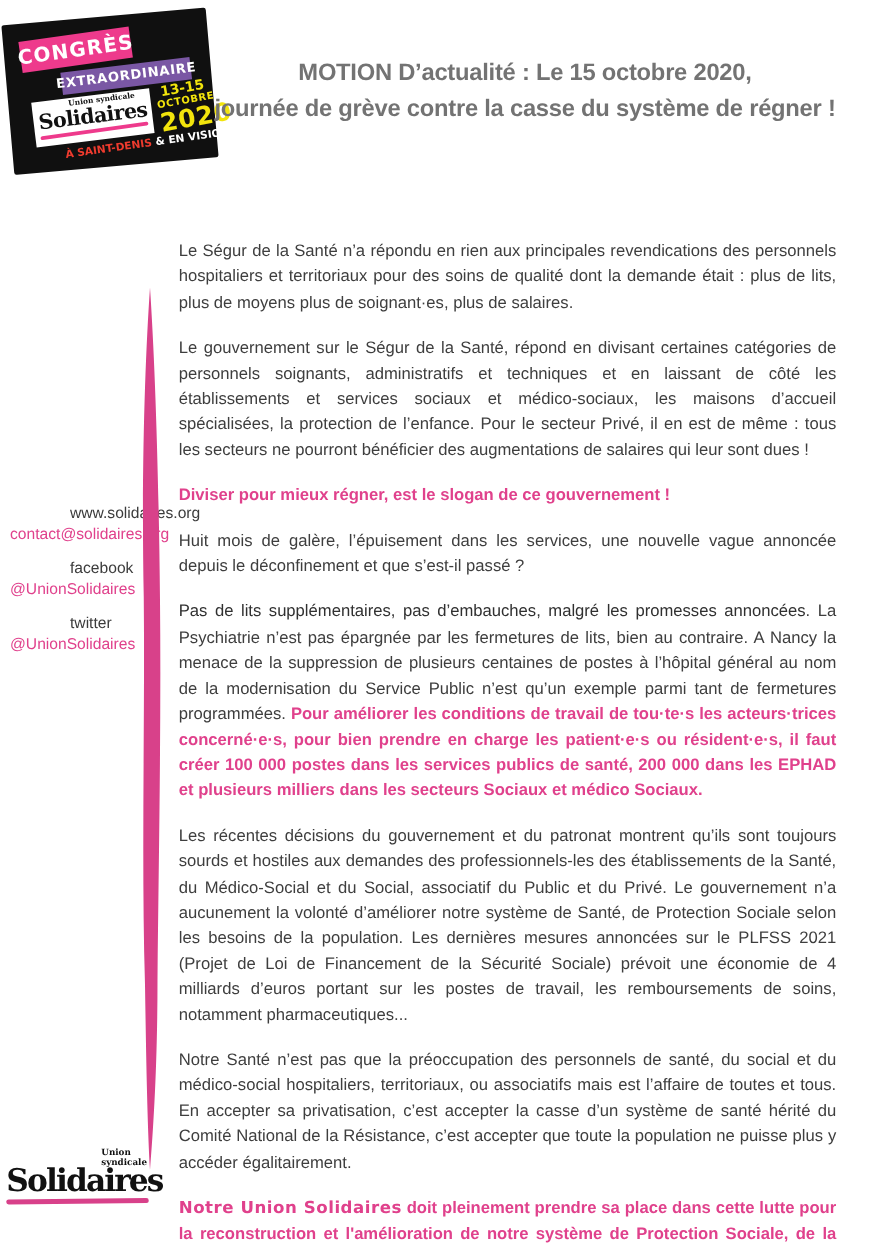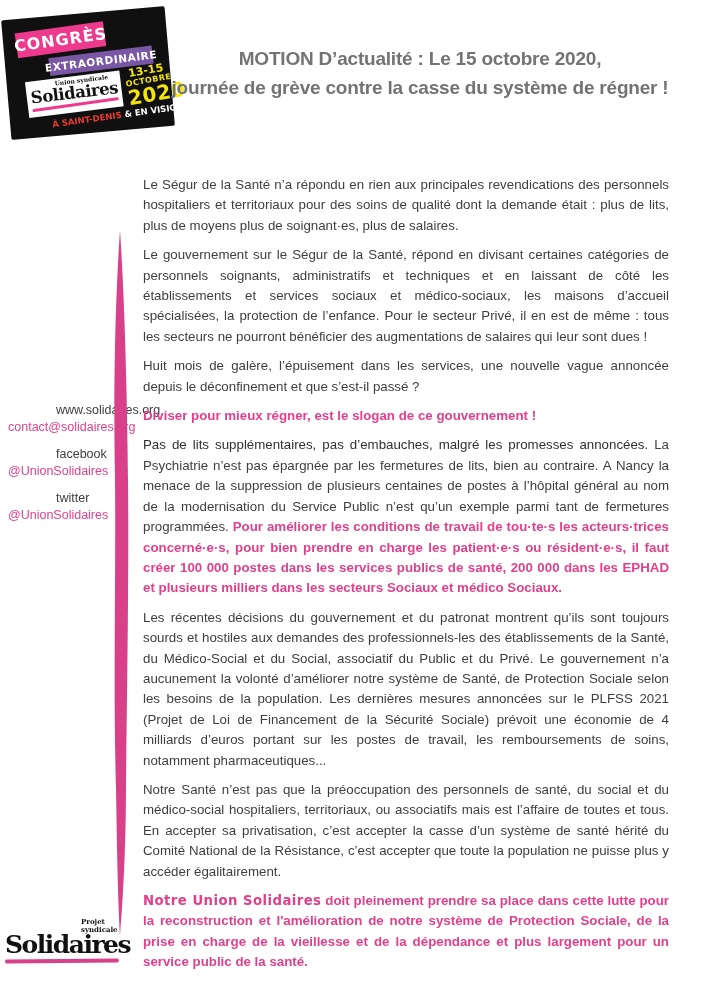--- a/index.html
+++ b/index.html
@@ -86,21 +86,21 @@
   .sb-value{color:var(--pink);}
 
   
   .stripe{position:absolute;left:108px;top:228px;}
 
   
   .bodytext{
     position:absolute;left:143px;top:175px;width:526px;
     font-size:13.3px;line-height:20.4px;text-align:justify;color:var(--ink);
   }
-  .bodytext p{margin:0 0 9px 0;}
+  .bodytext p{margin:16px 0 9px 0;}
   .seg-n{color:var(--ink);}
   .seg-b{font-weight:normal;color:#303030;}
   .seg-pb{font-weight:bold;color:var(--pink);}
   .seg-h{
     font-weight:bold;color:var(--pink);
     font-family:"DejaVu Sans",sans-serif;letter-spacing:.4px;
   }
 
   
   .footer-logo{position:absolute;left:5px;top:918px;width:130px;}
@@ -161,30 +161,30 @@
     </div>
 
   <svg class="stripe" width="26" height="712" viewBox="0 0 26 712">
     <path d="M12,2 C8,60 5,150 7,250 C8,350 5,460 8,560 C9,625 10,672 12,708
              C15,672 18,620 18,556 C19,458 21,352 20,252 C19,150 16,62 12,2 Z" fill="#d8418a"></path>
   </svg>
 
   <div class="bodytext">
       <p><span class="seg-n">Le Ségur de la Santé n’a répondu en rien aux principales revendications des personnels hospitaliers et territoriaux pour des soins de qualité dont la demande était : plus de lits, plus de moyens plus de soignant·es, plus de salaires.</span></p>
       <p><span class="seg-n">Le gouvernement sur le Ségur de la Santé, répond en divisant certaines catégories de personnels soignants, administratifs et techniques et en laissant de côté les établissements et services sociaux et médico-sociaux, les maisons d’accueil spécialisées, la protection de l’enfance. Pour le secteur Privé, il en est de même : tous les secteurs ne pourront bénéficier des augmentations de salaires qui leur sont dues !</span></p>
+      <p><span class="seg-pb">Diviser pour mieux régner, est le slogan de ce gouvernement !</span></p>
       <p><span class="seg-n">Huit mois de galère, l’épuisement dans les services, une nouvelle vague annoncée depuis le déconfinement et que s’est-il passé ?</span></p>
-      <p><span class="seg-pb">Diviser pour mieux régner, est le slogan de ce gouvernement !</span></p>
       <p><span class="seg-b">Pas de lits supplémentaires, pas d’embauches, malgré les promesses annoncées</span><span class="seg-n">. La Psychiatrie n’est pas épargnée par les fermetures de lits, bien au contraire. A Nancy la menace de la suppression de plusieurs centaines de postes à l’hôpital général au nom de la modernisation du Service Public n’est qu’un exemple parmi tant de fermetures programmées. </span><span class="seg-pb">Pour améliorer les conditions de travail de tou·te·s les acteurs·trices concerné·e·s, pour bien prendre en charge les patient·e·s ou résident·e·s, il faut créer 100 000 postes dans les services publics de santé, 200 000 dans les EPHAD et plusieurs milliers dans les secteurs Sociaux et médico Sociaux.</span></p>
       <p><span class="seg-n">Les récentes décisions du gouvernement et du patronat montrent qu’ils sont toujours sourds et hostiles aux demandes des professionnels-les des établissements de la Santé, du Médico-Social et du Social, associatif du Public et du Privé. Le gouvernement n’a aucunement la volonté d’améliorer notre système de Santé, de Protection Sociale selon les besoins de la population. Les dernières mesures annoncées sur le PLFSS 2021 (Projet de Loi de Financement de la Sécurité Sociale) prévoit une économie de 4 milliards d’euros portant sur les postes de travail, les remboursements de soins, notamment pharmaceutiques...</span></p>
       <p><span class="seg-n">Notre Santé n’est pas que la préoccupation des personnels de santé, du social et du médico-social hospitaliers, territoriaux, ou associatifs mais est l’affaire de toutes et tous. En accepter sa privatisation, c’est accepter la casse d’un système de santé hérité du Comité National de la Résistance, c’est accepter que toute la population ne puisse plus y accéder égalitairement.</span></p>
       <p><span class="seg-h">Notre Union Solidaires</span><span class="seg-pb"> doit pleinement prendre sa place dans cette lutte pour la reconstruction et l'amélioration de notre système de Protection Sociale, de la prise en charge de la vieillesse et de la dépendance et plus largement pour un service public de la santé.</span></p>
     </div>
 
   <div class="footer-logo">
     <div class="fl-union">
-      <div>Projet</div>
+      <div>Union</div>
       <div>syndicale</div>
     </div>
     <div class="fl-word">Solidaires</div>
     <div class="fl-underline"></div>
   </div>
 
 </div>
 
 </body></html>

